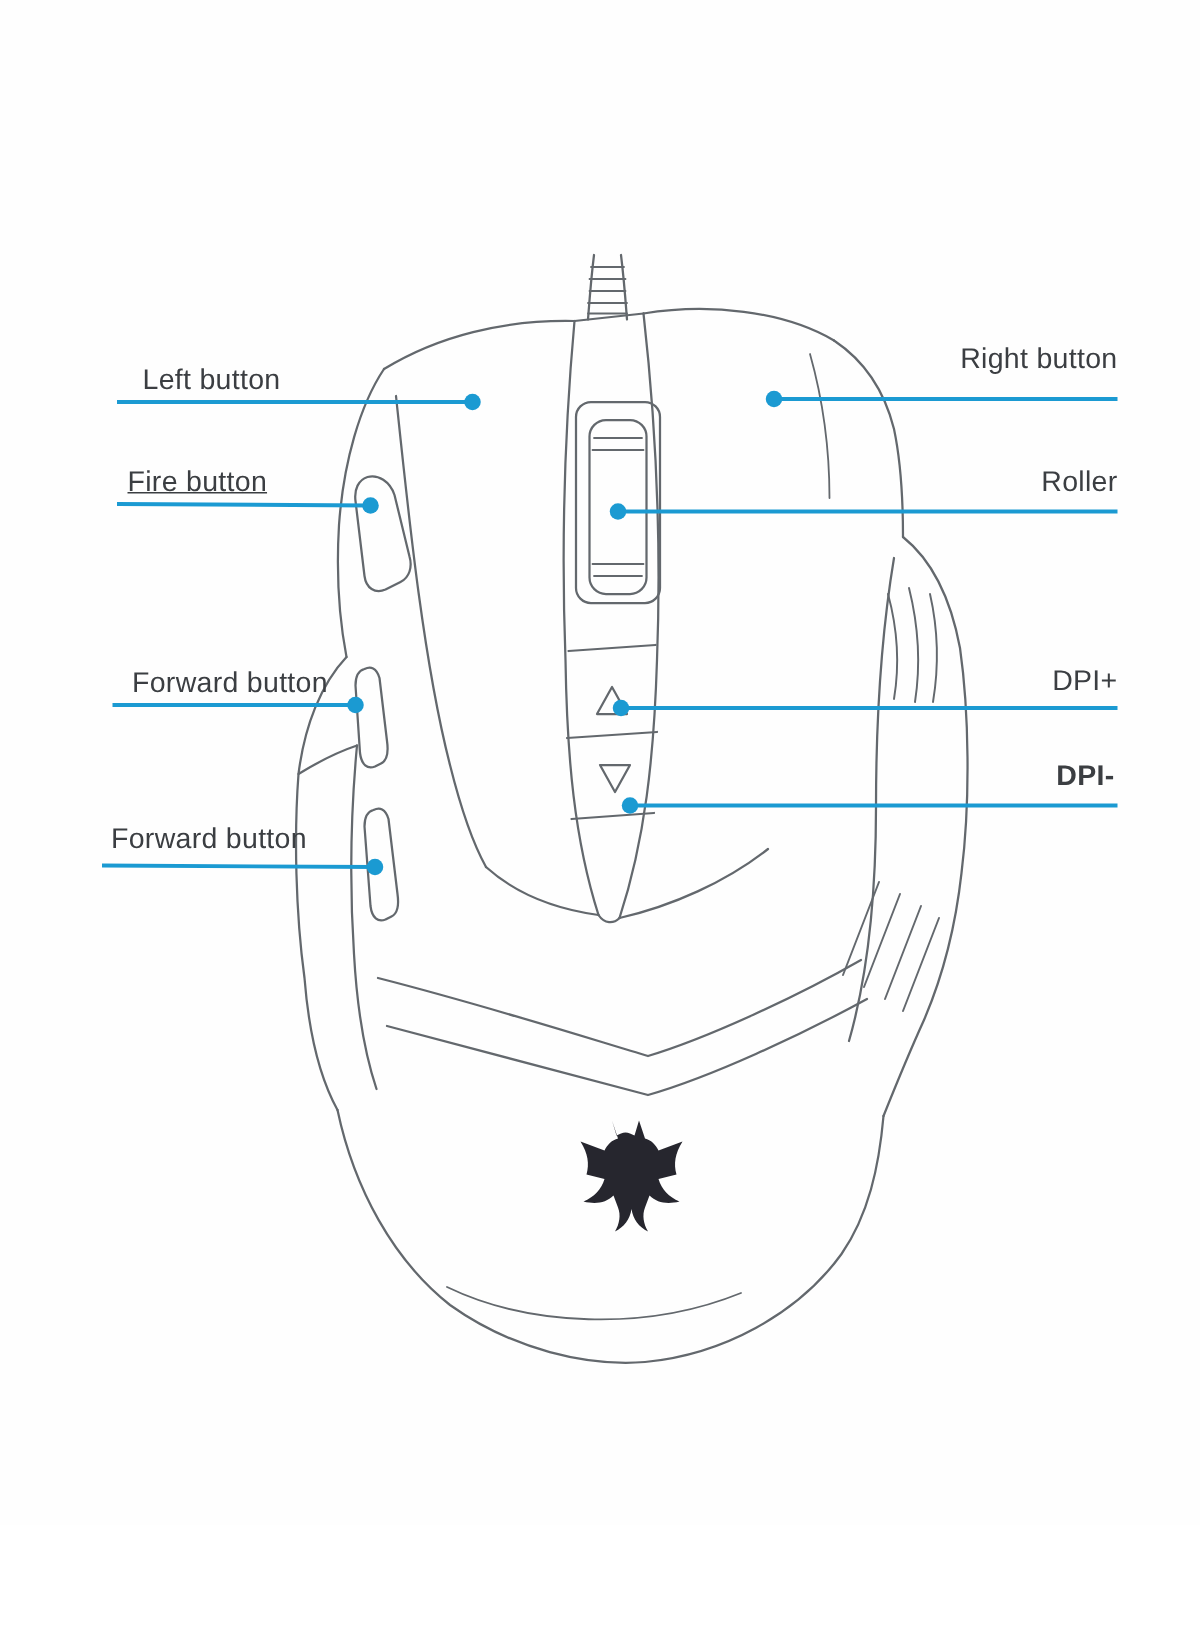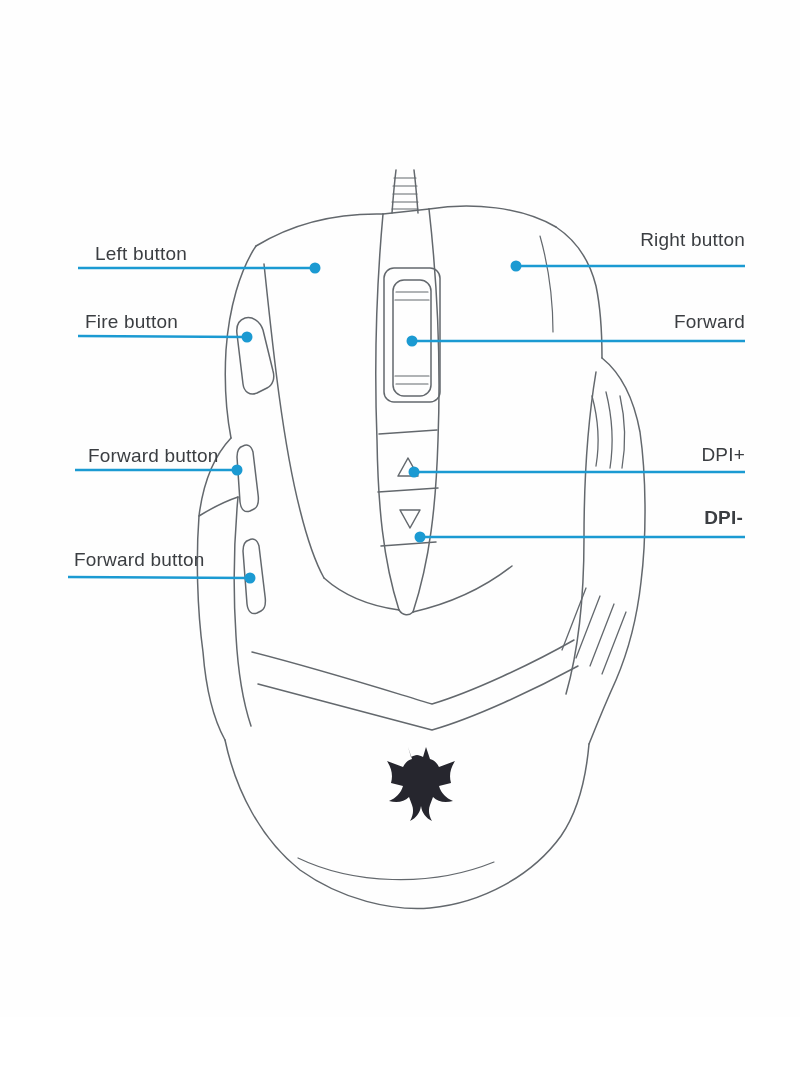--- a/index.html
+++ b/index.html
@@ -153,22 +153,22 @@
 
       <line x1="414" y1="472" x2="745" y2="472" stroke="#1b9ad2"></line>
       <circle stroke="none" cx="414" cy="472" r="5.5" fill="#1b9ad2"></circle>
 
       <line x1="420" y1="537" x2="745" y2="537" stroke="#1b9ad2"></line>
       <circle stroke="none" cx="420" cy="537" r="5.5" fill="#1b9ad2"></circle>
     </g>
   </svg>
 
   <div class="label" style="left:95px;  top:243px;">Left button</div>
-  <div class="label" style="left:85px;  top:311px;">Fire button</div>
+  <div class="label" style="left:85px;  top:311px;text-decoration:underline;">Fire button</div>
   <div class="label" style="left:88px;  top:445px;">Forward button</div>
   <div class="label" style="left:74px;  top:549px;">Forward button</div>
 
   <div class="label right-side" style="right:55px; top:229px;">Right button</div>
-  <div class="label right-side" style="right:55px; top:311px;">Forward</div>
+  <div class="label right-side" style="right:55px; top:311px;">Roller</div>
   <div class="label right-side" style="right:55px; top:444px;text-align:right;">DPI+</div>
   <div class="label right-side" style="right:57px; top:507px;font-weight:bold;">DPI-</div>
 
 </div>
 
 </body></html>

